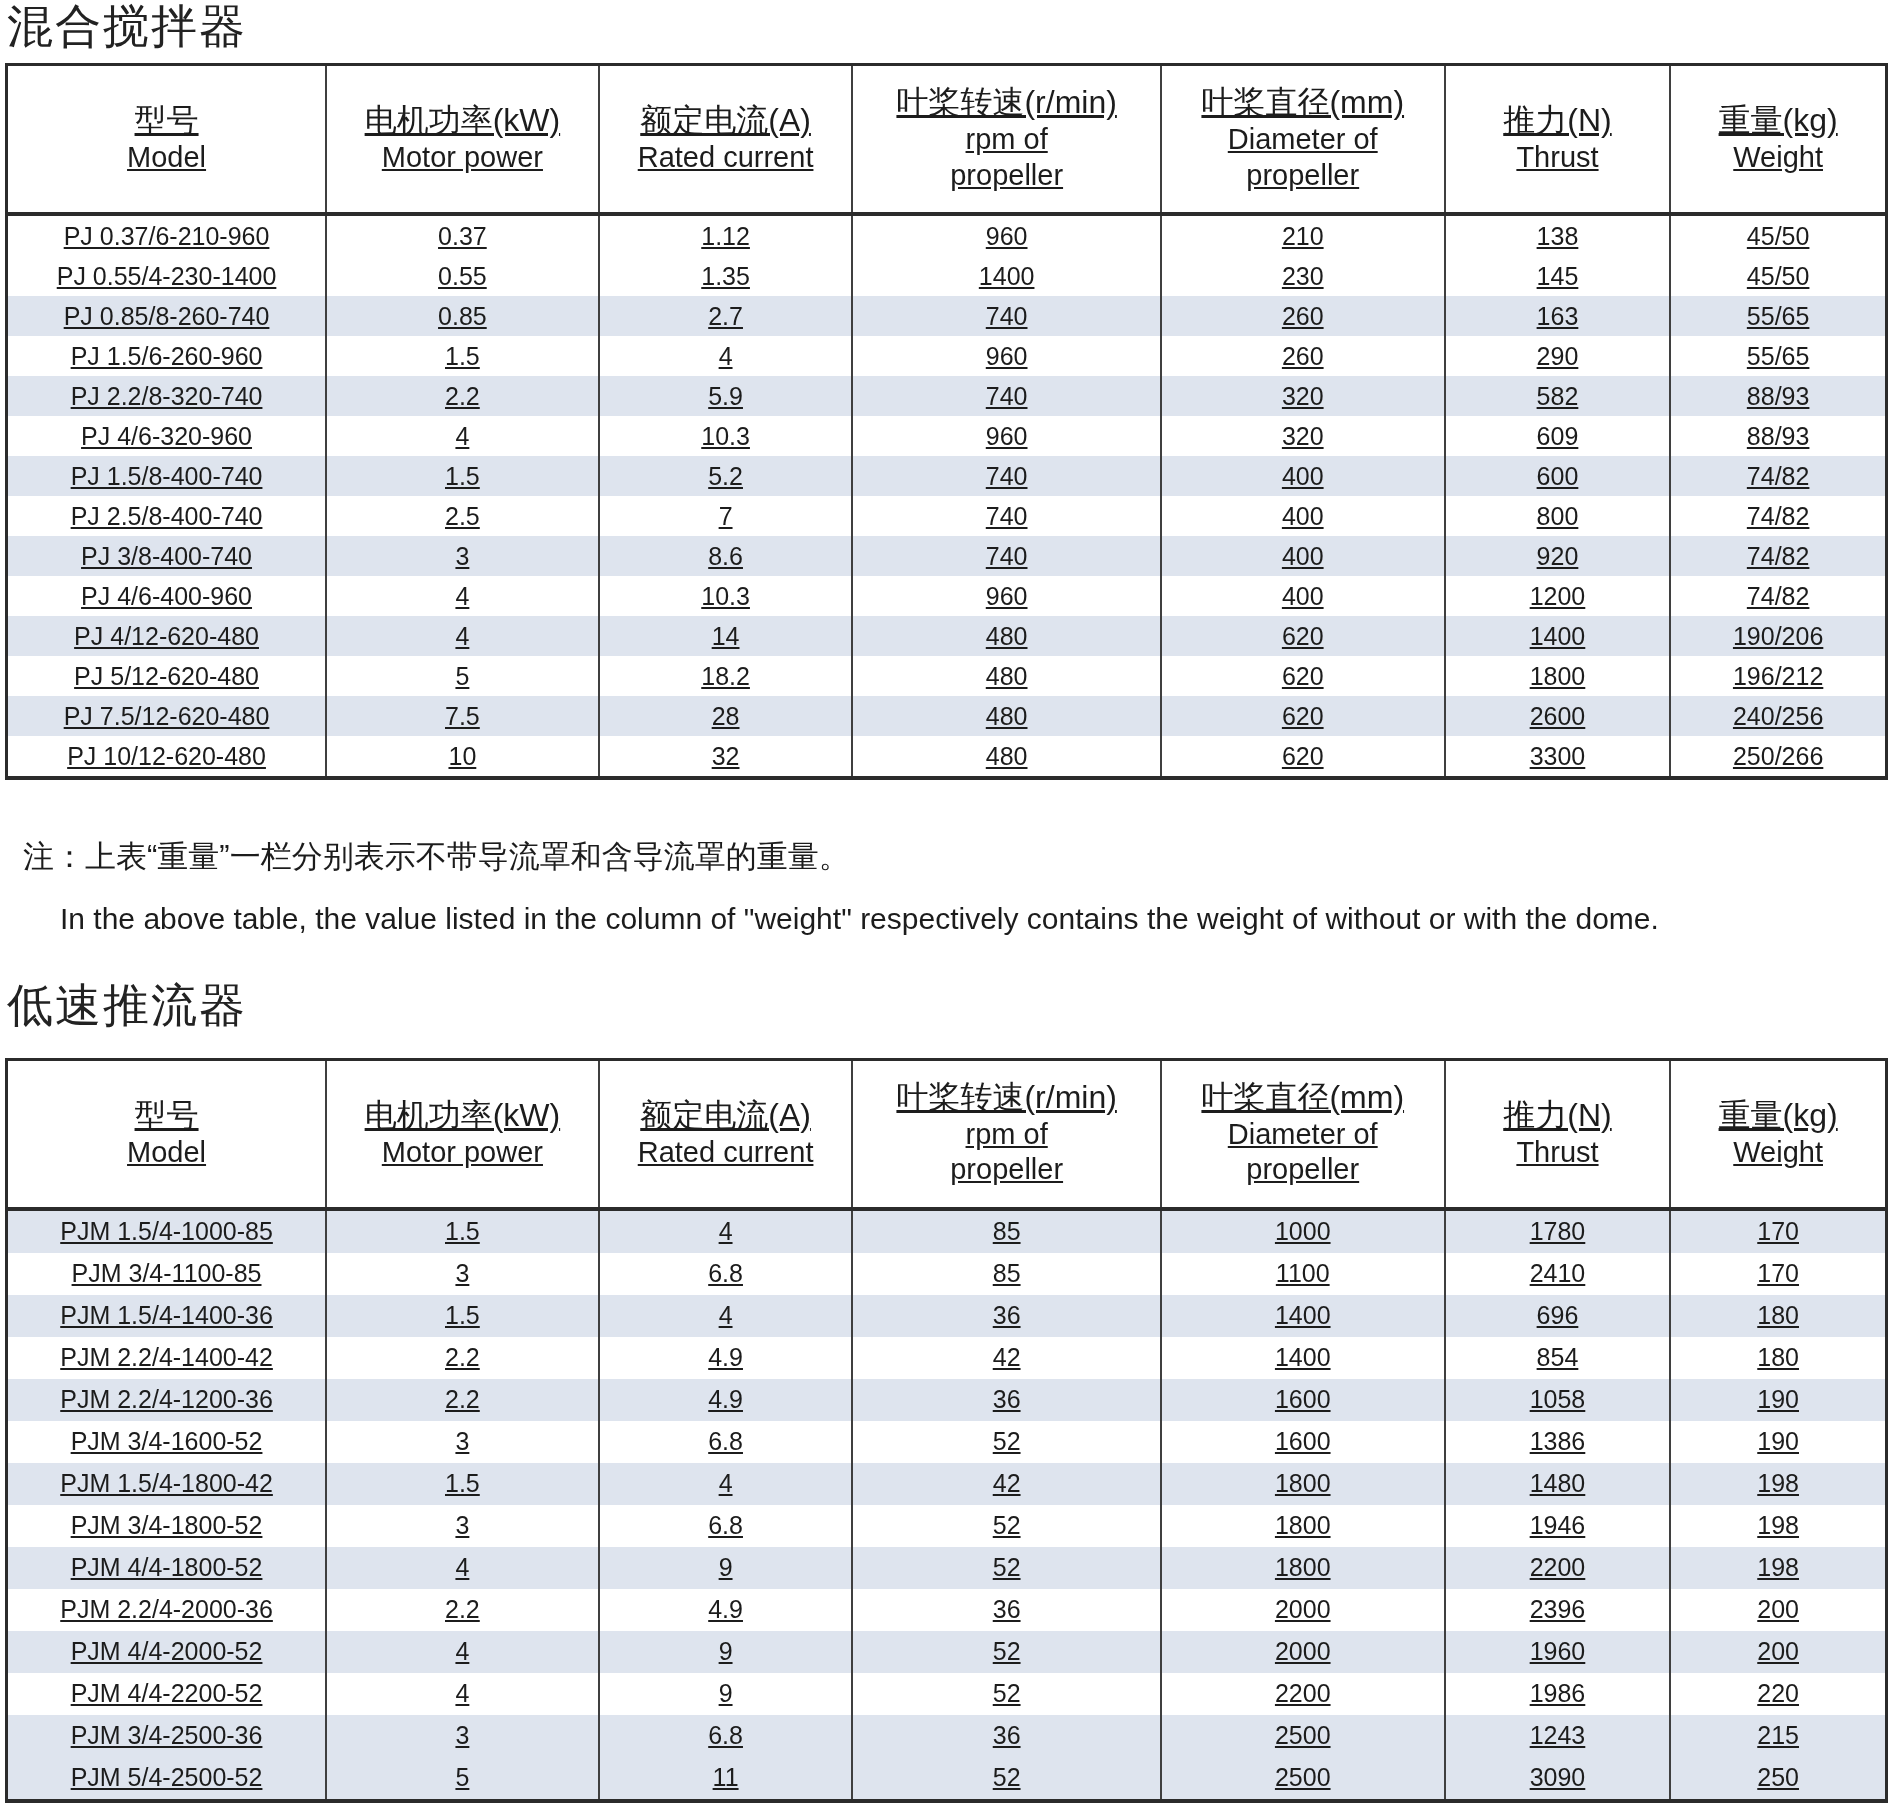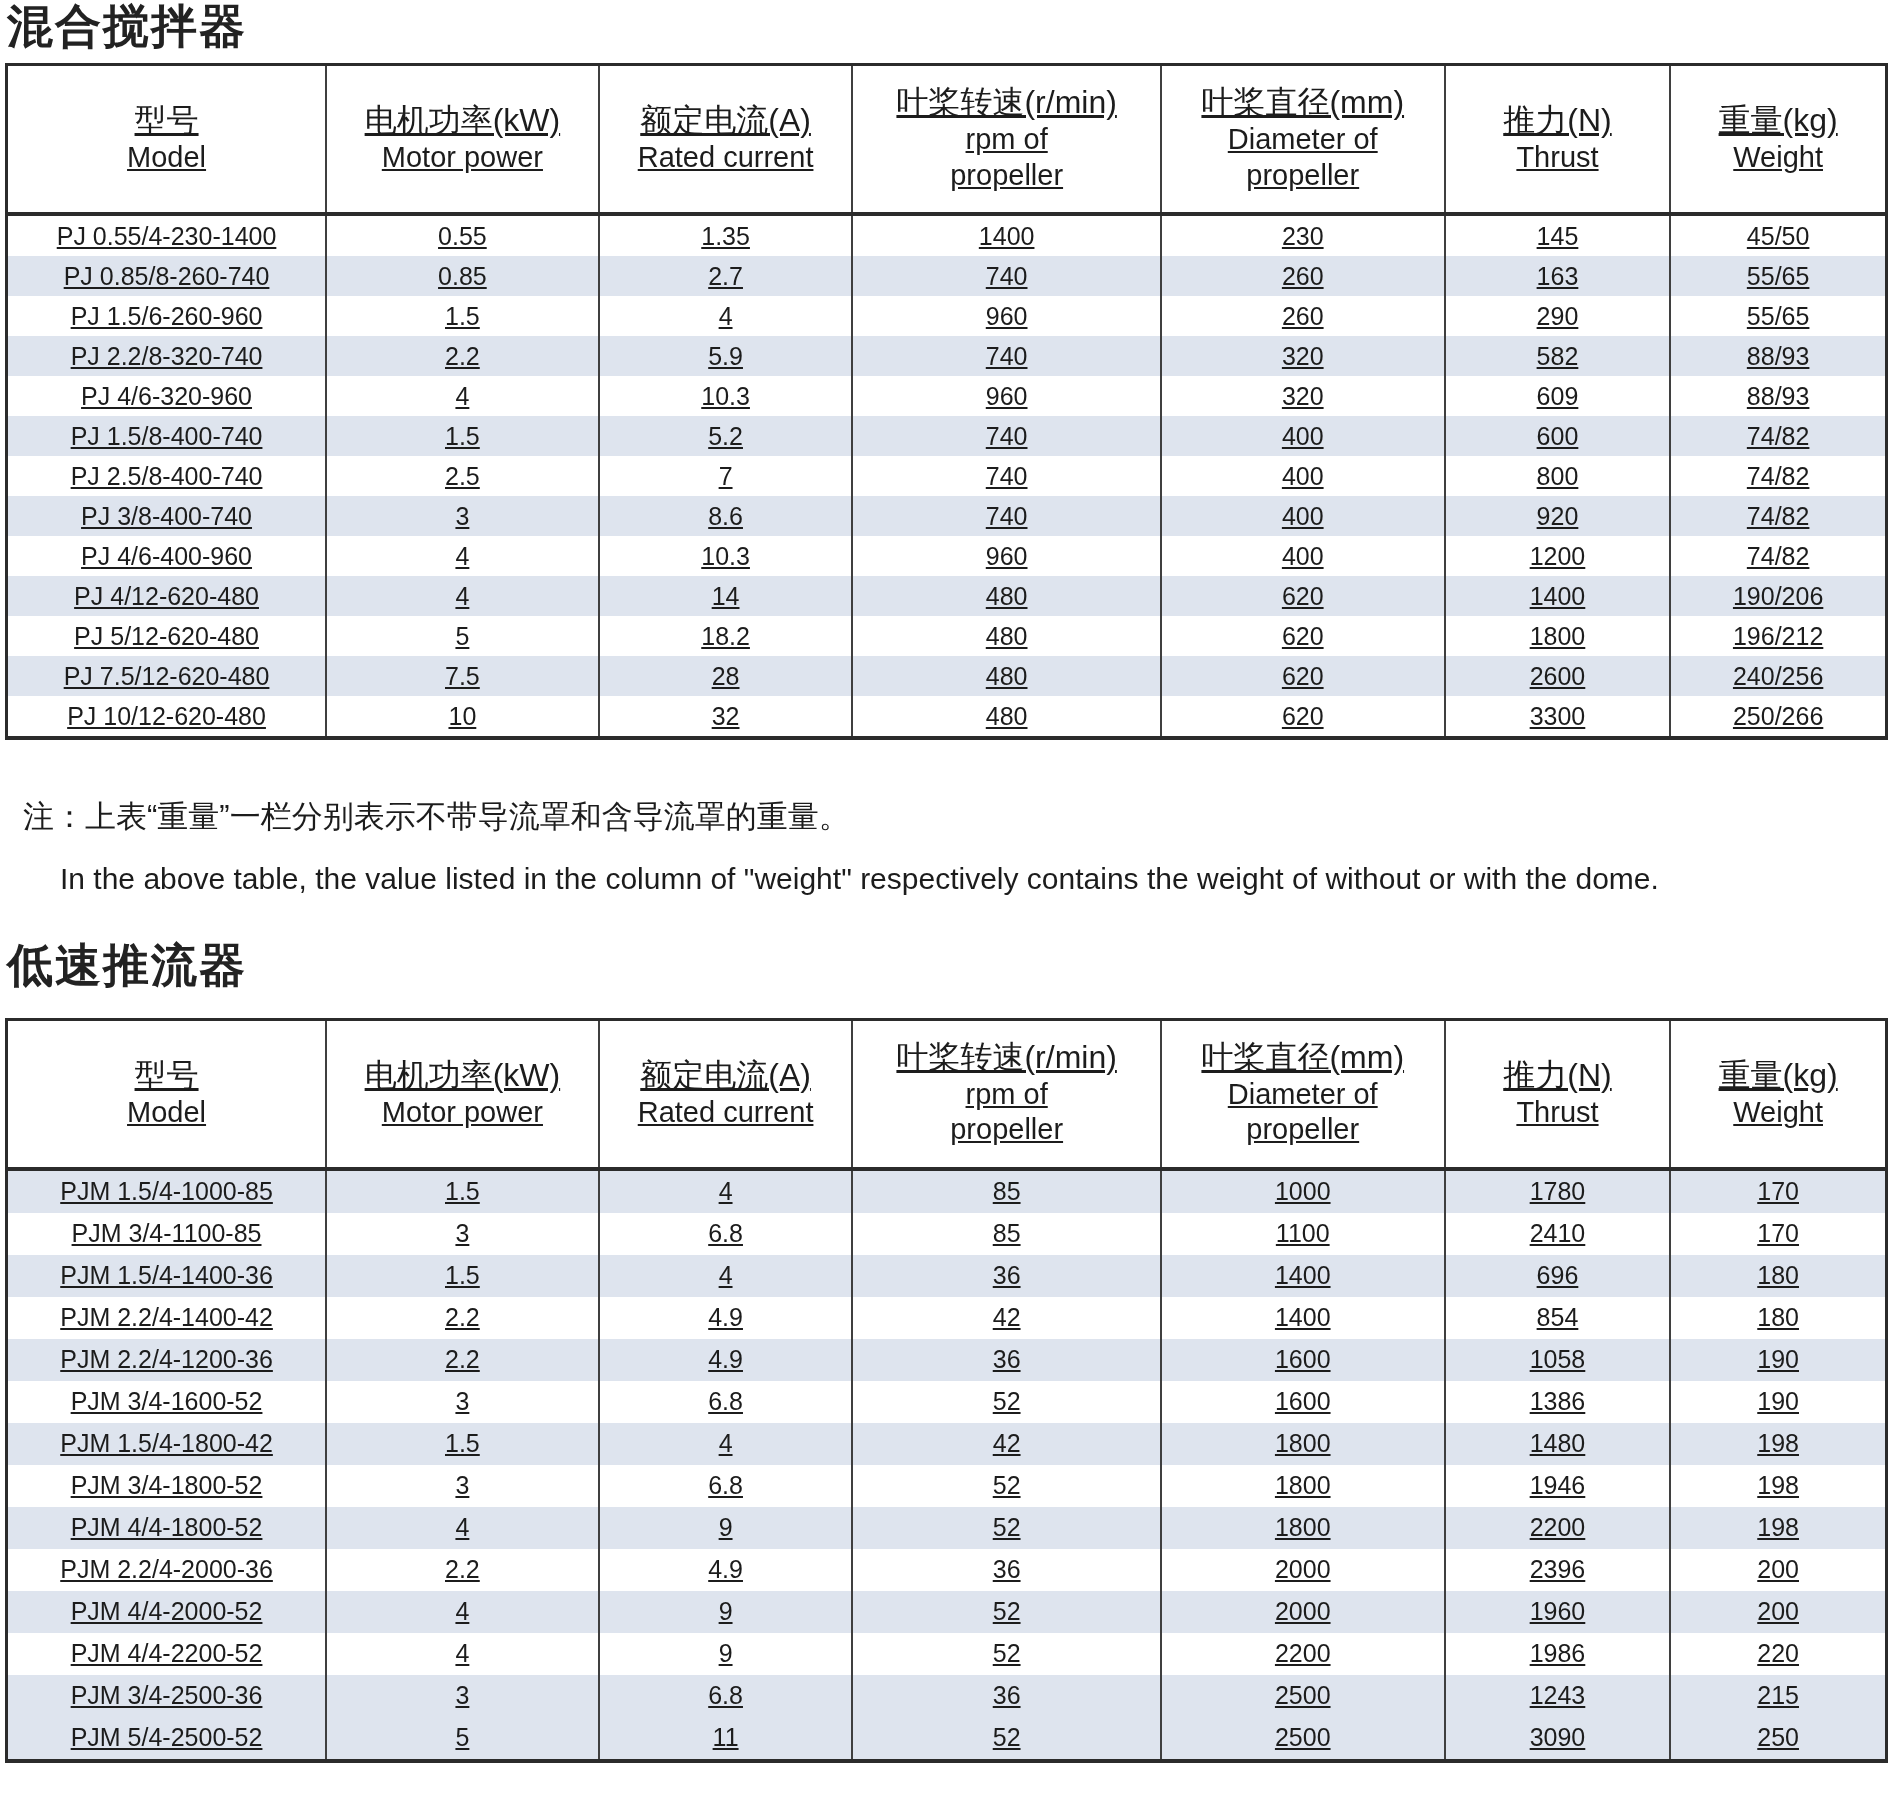--- a/index.html
+++ b/index.html
@@ -6,21 +6,21 @@
   body{
     width:1893px;height:1808px;
     font-family:"Liberation Sans","DejaVu Sans",sans-serif;
     color:#1c1c1c;
     -webkit-font-smoothing:antialiased;
   }
   .page{padding:2px 5px 0 5px;}
 
   .section-title{
     font-size:46px;
-    font-weight:bold;
+    font-weight:normal;
     line-height:1.05;
     margin:0 0 0 2px;
     letter-spacing:2px;
     color:#222;
   }
   .title-gap1{height:13px;}
 
   table.spec-table{
     width:1883px;
     table-layout:fixed;
@@ -111,20 +111,29 @@
             <div class="en">Thrust</div>
           </th>
           <th>
             <div class="cn">重量(kg)</div>
             <div class="en">Weight</div>
           </th>
         </tr>
       </thead>
     <tbody>
         <tr>
+          <td class="model">PJ 0.37/6-210-960</td>
+          <td>0.37</td>
+          <td>1.12</td>
+          <td>960</td>
+          <td>210</td>
+          <td>138</td>
+          <td>45/50</td>
+        </tr>
+        <tr>
           <td class="model">PJ 0.55/4-230-1400</td>
           <td>0.55</td>
           <td>1.35</td>
           <td>1400</td>
           <td>230</td>
           <td>145</td>
           <td>45/50</td>
         </tr>
         <tr class="stripe">
           <td class="model">PJ 0.85/8-260-740</td>

